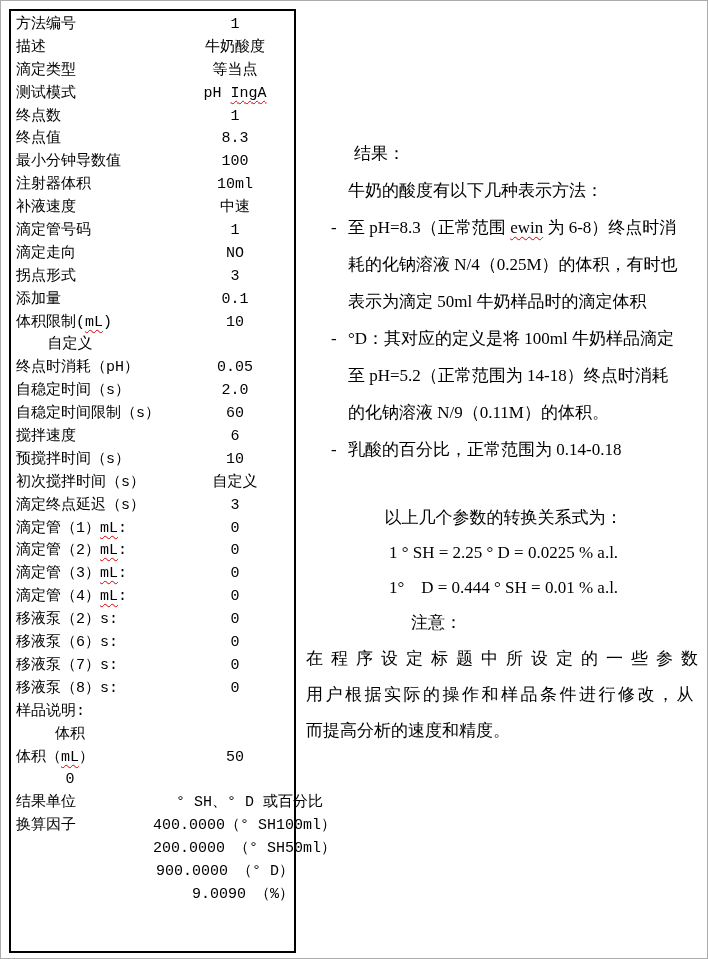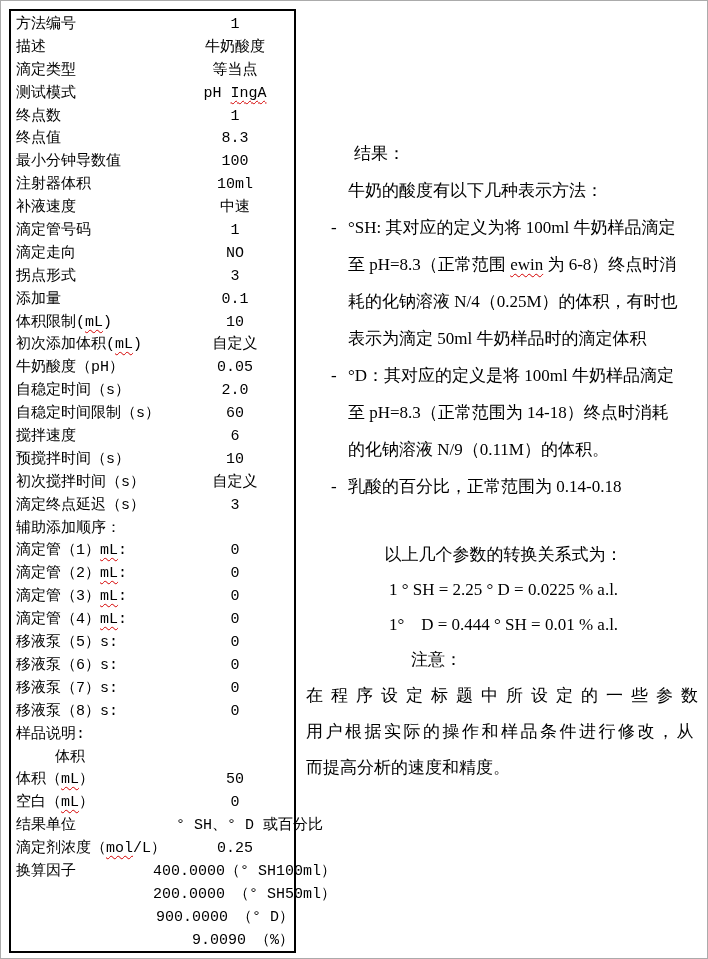--- a/index.html
+++ b/index.html
@@ -102,25 +102,24 @@
         </div>
         <div class="t-row">
           <div class="t-label">添加量</div>
           <div class="t-value">0.1</div>
         </div>
         <div class="t-row">
           <div class="t-label">体积限制(<span class="wavy">mL</span>)</div>
           <div class="t-value">10</div>
         </div>
         <div class="t-row">
-          <div class="t-label">初次添加体积(<span class="wavy">mL</span>)</div>
           <div class="t-value">自定义</div>
         </div>
         <div class="t-row">
-          <div class="t-label">牛奶酸度（pH）</div>
+          <div class="t-label">终点时消耗（pH）</div>
           <div class="t-value">0.05</div>
         </div>
         <div class="t-row">
           <div class="t-label">自稳定时间（s）</div>
           <div class="t-value">2.0</div>
         </div>
         <div class="t-row">
           <div class="t-label">自稳定时间限制（s）</div>
           <div class="t-value">60</div>
         </div>
@@ -134,41 +133,37 @@
         </div>
         <div class="t-row">
           <div class="t-label">初次搅拌时间（s）</div>
           <div class="t-value">自定义</div>
         </div>
         <div class="t-row">
           <div class="t-label">滴定终点延迟（s）</div>
           <div class="t-value">3</div>
         </div>
         <div class="t-row">
-          <div class="t-label">辅助添加顺序：</div>
-          <div class="t-value"></div>
-        </div>
-        <div class="t-row">
           <div class="t-label">滴定管（1）<span class="wavy">mL</span>:</div>
           <div class="t-value">0</div>
         </div>
         <div class="t-row">
           <div class="t-label">滴定管（2）<span class="wavy">mL</span>:</div>
           <div class="t-value">0</div>
         </div>
         <div class="t-row">
           <div class="t-label">滴定管（3）<span class="wavy">mL</span>:</div>
           <div class="t-value">0</div>
         </div>
         <div class="t-row">
           <div class="t-label">滴定管（4）<span class="wavy">mL</span>:</div>
           <div class="t-value">0</div>
         </div>
         <div class="t-row">
-          <div class="t-label">移液泵（5）s:</div>
+          <div class="t-label">移液泵（2）s:</div>
           <div class="t-value">0</div>
         </div>
         <div class="t-row">
           <div class="t-label">移液泵（6）s:</div>
           <div class="t-value">0</div>
         </div>
         <div class="t-row">
           <div class="t-label">移液泵（7）s:</div>
           <div class="t-value">0</div>
         </div>
@@ -181,30 +176,25 @@
           <div class="t-value"></div>
         </div>
         <div class="t-row">
           <div class="t-value">体积</div>
         </div>
         <div class="t-row">
           <div class="t-label">体积（<span class="wavy">mL</span>）</div>
           <div class="t-value">50</div>
         </div>
         <div class="t-row">
-          <div class="t-label">空白（<span class="wavy">mL</span>）</div>
           <div class="t-value">0</div>
         </div>
         <div class="t-row">
           <div class="t-label">结果单位</div>
           <div class="t-value">° SH、° D 或百分比</div>
-        </div>
-        <div class="t-row">
-          <div class="t-label">滴定剂浓度（<span class="wavy">mol</span>/L）</div>
-          <div class="t-value">0.25</div>
         </div>
         <div class="t-row">
           <div class="t-label">换算因子</div>
           <div class="t-value wide">400.0000（° SH100ml）</div>
         </div>
         <div class="t-row">
           <div class="t-label"></div>
           <div class="t-value wide">200.0000 （° SH50ml）</div>
         </div>
         <div class="t-row">
@@ -218,31 +208,30 @@
       </div>
   </div>
 
   <div class="right-col">
     <div class="rline indent1">结果：</div>
     <div class="rline indent2">牛奶的酸度有以下几种表示方法：</div>
     <div id="bullet-list">
         <div class="bullet">
           <div class="b-marker">-</div>
           <div class="b-lines">
-            <div class="rline">°SH: 其对应的定义为将 100ml 牛奶样品滴定</div>
             <div class="rline">至 pH=8.3（正常范围 <span class="wavy">ewin</span> 为 6-8）终点时消</div>
             <div class="rline">耗的化钠溶液 N/4（0.25M）的体积，有时也</div>
             <div class="rline">表示为滴定 50ml 牛奶样品时的滴定体积</div>
           </div>
         </div>
         <div class="bullet">
           <div class="b-marker">-</div>
           <div class="b-lines">
             <div class="rline">°D：其对应的定义是将 100ml 牛奶样品滴定</div>
-            <div class="rline">至 pH=8.3（正常范围为 14-18）终点时消耗</div>
+            <div class="rline">至 pH=5.2（正常范围为 14-18）终点时消耗</div>
             <div class="rline">的化钠溶液 N/9（0.11M）的体积。</div>
           </div>
         </div>
         <div class="bullet">
           <div class="b-marker">-</div>
           <div class="b-lines">
             <div class="rline">乳酸的百分比，正常范围为 0.14-0.18</div>
           </div>
         </div>
       </div>

